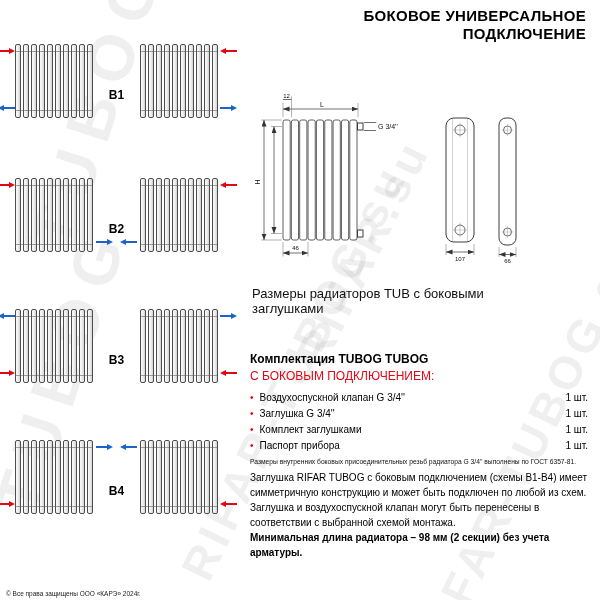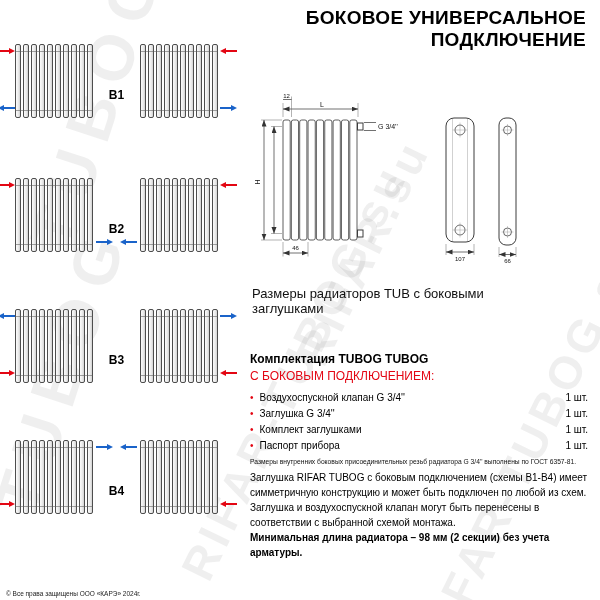--- a/index.html
+++ b/index.html
@@ -7,21 +7,21 @@
   body{font-family:"Liberation Sans",sans-serif;background:#fff;color:#000}
   .page{position:relative;width:600px;height:600px;overflow:hidden;background:#fff}
 
   
   .wm-layer{position:absolute;inset:0;z-index:0}
   .wm{position:absolute;font-weight:bold;color:rgba(50,50,50,0.08);white-space:nowrap;transform-origin:0 0;user-select:none}
 
   .content{position:absolute;inset:0;z-index:1}
 
   
-  .title{position:absolute;top:7px;right:14px;text-align:right;font-weight:bold;font-size:19px;line-height:1.18;letter-spacing:.3px}
+  .title{position:absolute;top:7px;right:14px;text-align:right;font-weight:bold;font-size:15px;line-height:1.18;letter-spacing:.3px}
 
   
   .scheme-row{position:absolute;left:8px;width:235px;height:74px}
   #s1{top:44px}#s2{top:178px}#s3{top:309px}#s4{top:440px}
   .radiator{position:absolute;top:0;height:74px;width:78px;display:flex;gap:2px}
   .rad-left{left:7px}.rad-right{left:132px}
   .radiator::before,.radiator::after{content:"";position:absolute;left:0;right:0;border-top:1px solid rgba(90,90,90,.55)}
   .radiator::before{top:7px}.radiator::after{bottom:7px}
   .rad-sec{flex:1;border:1px solid #4d4d4d;border-radius:2px;background:linear-gradient(90deg,#fbfbfb 0%,#ececec 55%,#d2d2d2 100%)}
   .scheme-label{position:absolute;left:85px;width:47px;top:14px;height:100%;display:flex;align-items:center;justify-content:center;font-weight:bold;font-size:12px}

